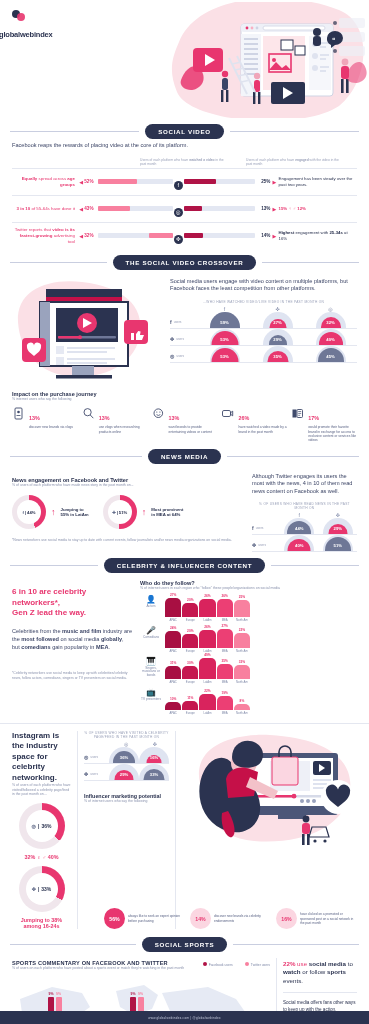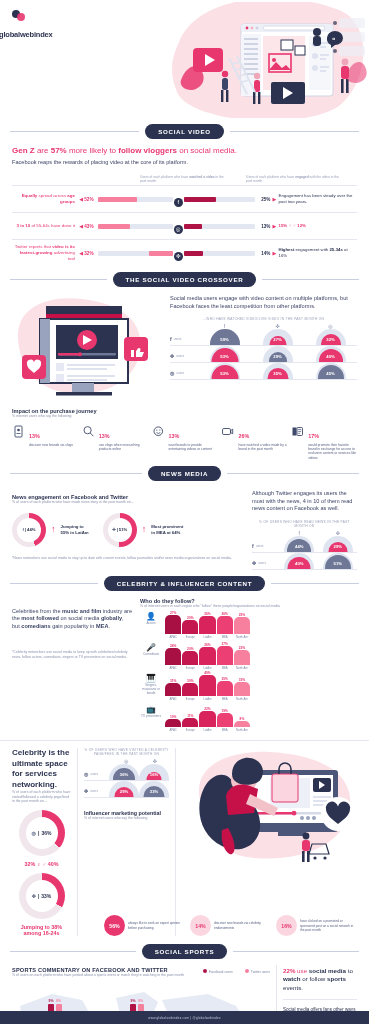--- a/index.html
+++ b/index.html
@@ -237,23 +237,20 @@
   <div class="logo-text"><span>globalweb</span><b>index</b></div>
 </div>
 
 <div class="band">
   <span class="line"></span>
   <span class="pill">SOCIAL VIDEO</span>
   <span class="line"></span>
 </div>
 
 <div class="wrap">
-  <div class="lead">
-    <span class="pink">Gen Z</span><span class="pink" style="font-weight:400"> are </span><span class="pink">57%</span><span class="pink" style="font-weight:400"> more likely to </span><span class="pink">follow vloggers</span><span class="pink" style="font-weight:400"> on social media.</span>
-  </div>
   <div class="sub">Facebook reaps the rewards of placing video at the core of its platform.</div>
 
   <div class="sv-head">
     <span class="h1"></span>
     <span class="h2"><span>Users of each platform who have </span><b>watched a video</b><span> in the past month</span></span>
     <span class="h3"><span>Users of each platform who have </span><b>engaged</b><span> with the video in the past month</span></span>
   </div>
 
   <div class="sv-row">
     <div class="sv-lbl"><b>Equally</b><span> spread across </span><b>age groups</b></div>
@@ -570,20 +567,21 @@
 </div>
 
 <div class="band">
   <span class="line"></span>
   <span class="pill">CELEBRITY &amp; INFLUENCER CONTENT</span>
   <span class="line"></span>
 </div>
 
 <div class="wrap celeb">
   <div class="celeb-left">
+    <div class="lead pink"><span>6 in 10 are celebrity networkers*,</span><br><span>Gen Z lead the way.</span></div>
     <div class="sub" style="margin-top:10px;font-weight:400"><span>Celebrities from the </span><b>music and film</b><span> industry are the </span><b>most followed</b><span> on social media </span><b>globally</b><span>, but </span><b>comedians</b><span> gain popularity in </span><b>MEA</b><span>.</span></div>
     <div class="tiny" style="margin-top:20px">*Celebrity networkers use social media to keep up with celebrities/celebrity news, follow actors, comedians, singers or TV presenters on social media.</div>
   </div>
 
   <div class="celeb-right">
     <div class="pj-title" style="margin-top:0">Who do they follow?</div>
     <div class="tiny">% of internet users in each region who "follow" these people/organizations on social media</div>
     <div class="hills-grid">
 
       <div class="hillset">
@@ -725,21 +723,21 @@
             </div>
         </div>
       </div>
 
     </div>
   </div>
 </div>
 
 <div class="wrap insta">
   <div class="insta-col1">
-    <div class="lead" style="margin-top:0"><span>Celebrity is the ultimate space</span> <span>for services networking.</span></div>
+    <div class="lead" style="margin-top:0"><span>Instagram is the industry space</span> <span>for celebrity networking.</span></div>
     <div class="tiny">% of users of each platform who have visited/followed a celebrity page/feed in the past month on...</div>
     <div class="ring" style="background:conic-gradient(#e8366f 0 36%, #f0e6ec 36% 100%)">
         <span class="hole"></span>
         <span class="lab"><b style="color:#4b5678">◎</b> | <span>36%</span></span>
       </div>
     <div class="genderline"><span>32%</span> <span>♀</span> <span style="color:#f8809f">♂</span> <span>40%</span></div>
     <div class="ring" style="background:conic-gradient(#e8366f 0 33%, #f0e6ec 33% 100%)">
         <span class="hole"></span>
         <span class="lab"><b style="color:#4b5678">✜</b> | <span>33%</span></span>
       </div>

